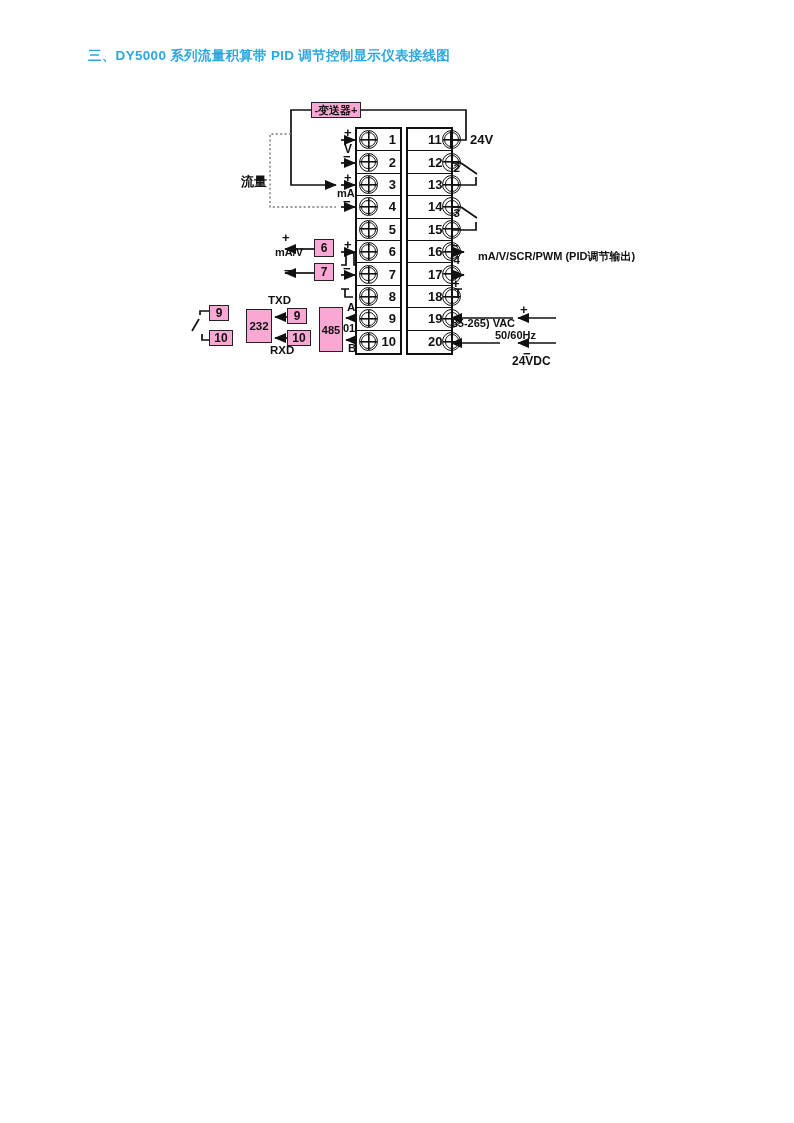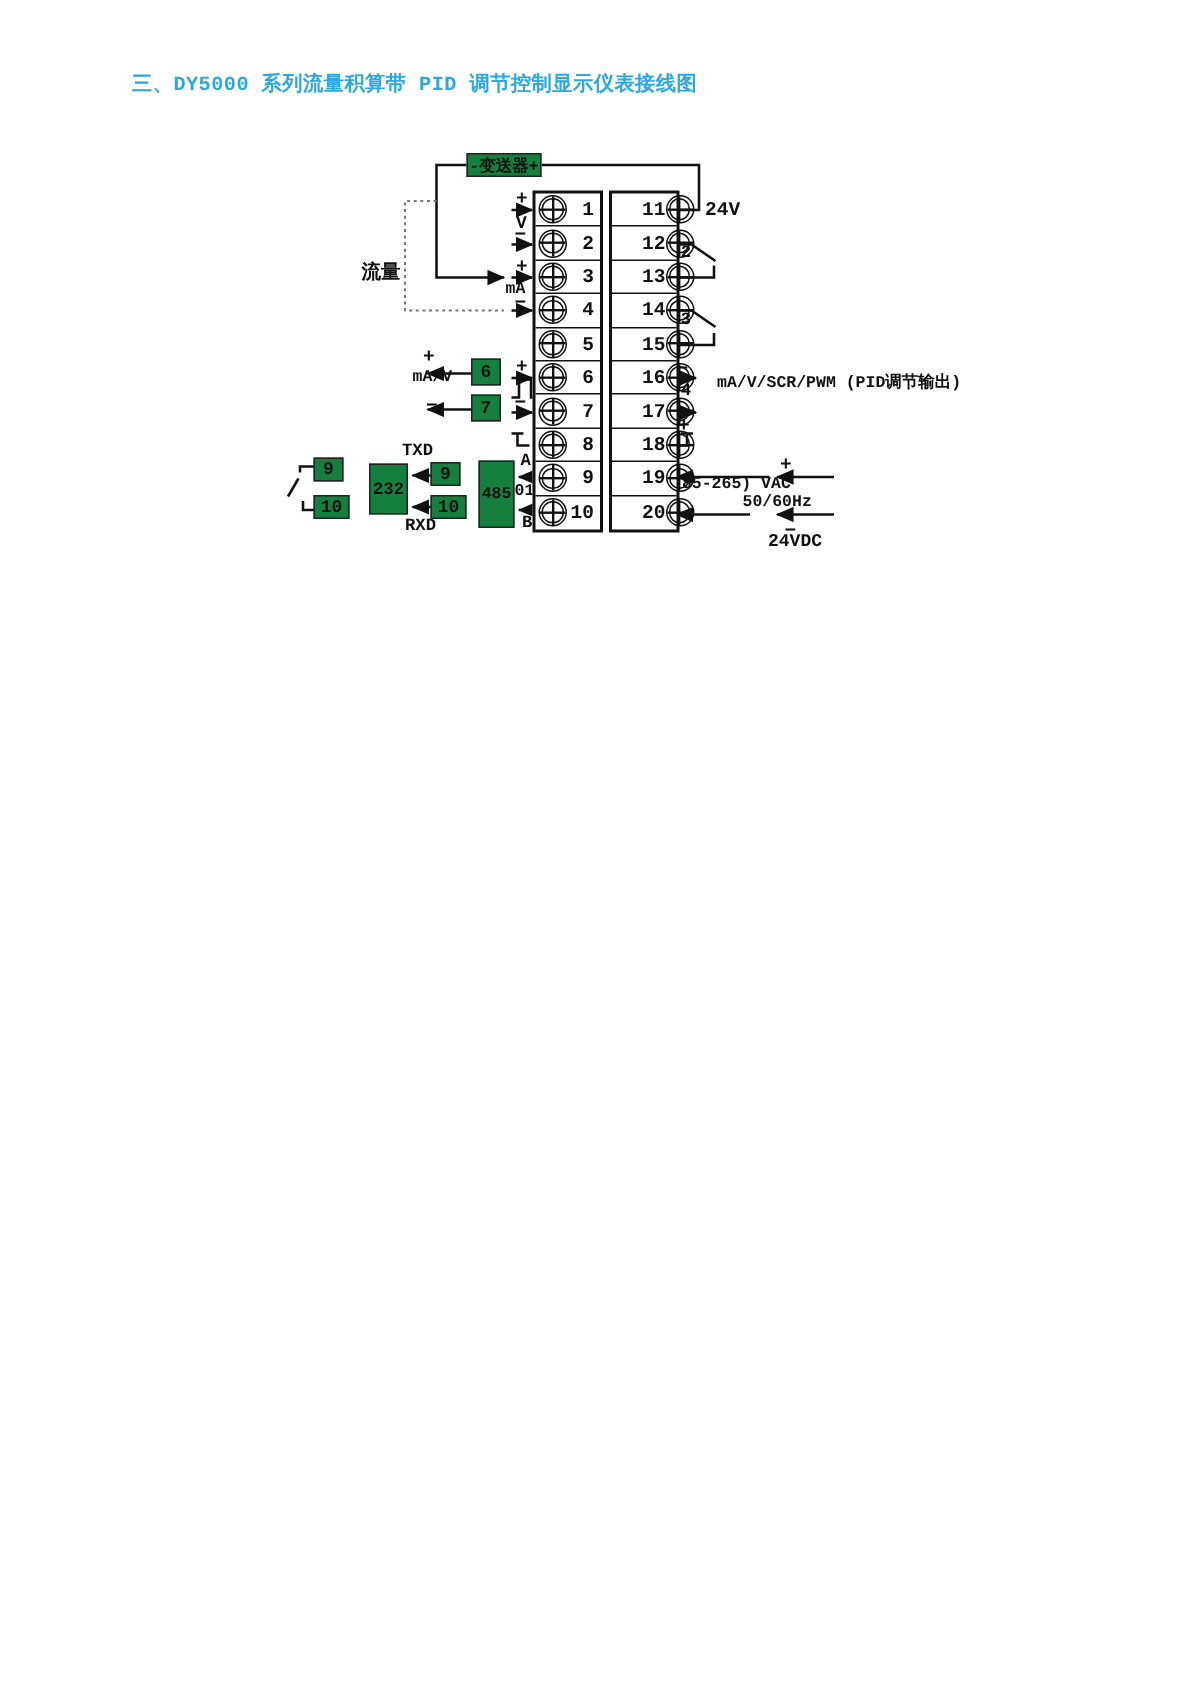--- a/index.html
+++ b/index.html
@@ -1,28 +1,28 @@
 <!DOCTYPE html>
 <html><head>
 <meta charset="utf-8">
 <style>
   html,body{margin:0;padding:0;background:#ffffff;}
   #page{
     position:relative;width:762px;height:1123px;background:#fff;overflow:hidden;
-    font-family:Liberation Mono, monospace;color:#111;
+    font-family:Liberation Sans, sans-serif;color:#111;
   }
   #title{
     position:absolute;left:88px;top:47px;font-size:13.5px;font-weight:bold;
     color:#2ca8de;white-space:nowrap;letter-spacing:0.3px;
   }
   
   .lbl{position:absolute;font-weight:bold;color:#111;white-space:nowrap;line-height:1;}
   
   .nbox{
-    position:absolute;box-sizing:border-box;background:#15803d;border:1.6px solid #222;
+    position:absolute;box-sizing:border-box;background:#f9a8d4;border:1.6px solid #222;
     display:flex;align-items:center;justify-content:center;
     font-weight:bold;color:#111;z-index:2;
   }
   
   .tcol{
     position:absolute;box-sizing:border-box;width:47px;background:#fff;
     border:2px solid #111;z-index:2;
   }
   .cell{
     box-sizing:border-box;height:22.4px;display:flex;align-items:center;

